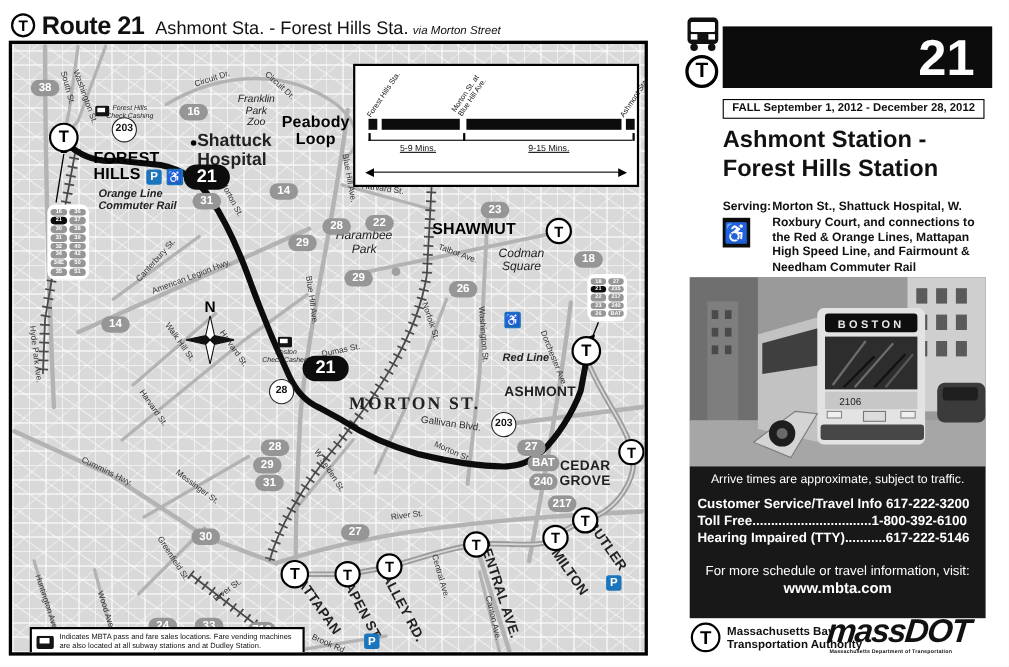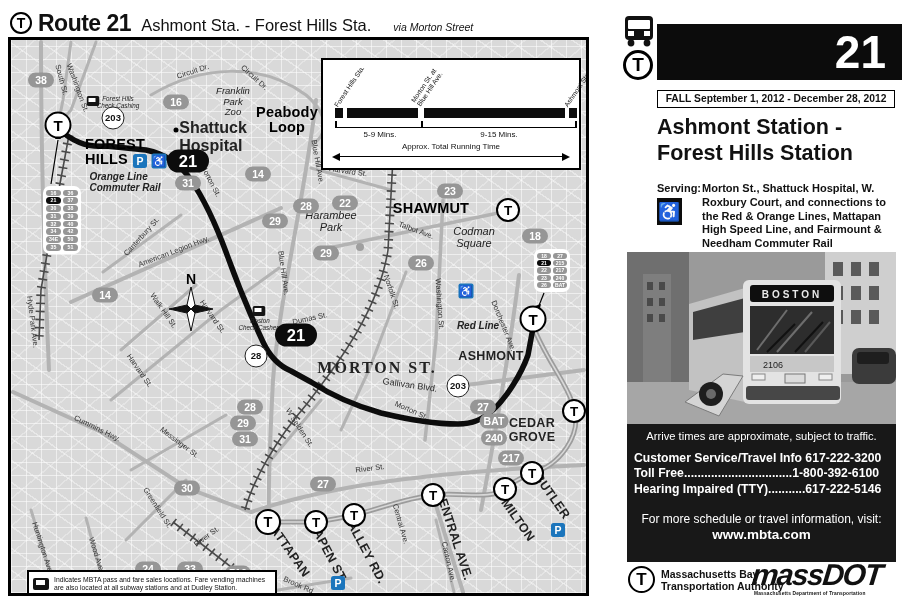--- a/index.html
+++ b/index.html
@@ -6,21 +6,21 @@
   .page{position:relative;width:917px;height:606px;background:#fff;overflow:hidden;
         font-family:"Liberation Sans",sans-serif;color:#111;}
 
   
   .titlebar{position:absolute;left:10px;top:10px;width:590px;height:26px;display:flex;align-items:baseline;}
   .tlogo{border-radius:50%;background:#fff;border:2.5px solid #000;display:flex;align-items:center;justify-content:center;
          font-weight:800;color:#000;box-sizing:border-box;}
   .tlogo-hdr{width:22px;height:22px;font-size:14px;align-self:center;margin-right:6px;}
   .rt-label{font-weight:800;font-size:23px;letter-spacing:-0.5px;}
   .rt-dest{font-size:16.5px;margin-left:10px;}
-  .rt-via{font-style:italic;font-size:10.5px;margin-left:22px;}
+  .rt-via{font-style:italic;font-size:10.5px;margin-left:4px;}
 
   
   .map{position:absolute;left:8px;top:37px;width:581px;height:559px;border:3px solid #000;
        box-sizing:border-box;background:#d9d9d9;overflow:hidden;}
   .map .grid{position:absolute;inset:0;
     background-image:
       repeating-linear-gradient(0deg, rgba(255,255,255,.55) 0 1.5px, transparent 1.5px 13px),
       repeating-linear-gradient(90deg, rgba(255,255,255,.55) 0 1.5px, transparent 1.5px 15px),
       repeating-linear-gradient(35deg, rgba(255,255,255,.40) 0 1.5px, transparent 1.5px 18px),
       repeating-linear-gradient(-40deg, rgba(255,255,255,.30) 0 1.5px, transparent 1.5px 21px);}
@@ -70,21 +70,21 @@
 
   
   .inset{position:absolute;left:310px;top:18px;width:260px;height:112px;background:#fff;border:2px solid #000;
          box-sizing:border-box;z-index:7;}
   .ins-anchor{position:absolute;top:48px;width:0;height:0;}
   .ins-lab{position:absolute;left:0;bottom:0;transform:rotate(-56deg);transform-origin:0 100%;
            font-size:6.8px;line-height:7.4px;white-space:pre;color:#111;}
   .ins-bar{position:absolute;top:48px;height:10px;background:#0c0c0c;}
   .ins-bracket{position:absolute;top:67px;left:12px;width:240px;border-top:1.5px solid #000;}
   .ins-tick{position:absolute;top:61px;width:1.5px;height:7px;background:#000;}
-  .ins-seg{position:absolute;top:70px;text-align:center;font-size:8px;color:#111;}
+  .ins-seg{position:absolute;top:70px;text-align:center;font-size:8px;color:#111;text-decoration:underline;}
   .ins-arrow{position:absolute;top:96px;left:16px;width:226px;border-top:1.5px solid #000;}
   .ins-ah{position:absolute;top:92.5px;width:0;height:0;border:4.5px solid transparent;}
   .ins-ah-l{left:9px;border-right:8px solid #000;border-left:none;}
   .ins-ah-r{right:9px;border-left:8px solid #000;border-right:none;}
   .ins-tot1{position:absolute;top:82px;left:0;width:100%;text-align:center;font-size:8px;}
   .ins-tot2{position:absolute;top:92px;left:0;width:100%;text-align:center;font-size:8px;}
   .ins-tot2 span{background:#fff;padding:0 5px;}
 
   
   .busicon{position:absolute;left:621px;top:14px;width:36px;height:34px;}
@@ -377,21 +377,20 @@
       <div class="ins-bar" style="left:246px;width:8px"></div>
       <div class="ins-bracket"></div>
       <div class="ins-tick" style="left:12px"></div>
       <div class="ins-tick" style="left:98px"></div>
       <div class="ins-tick" style="left:252px"></div>
       <div class="ins-seg" style="left:16px;width:82px">5-9 Mins.</div>
       <div class="ins-seg" style="left:100px;width:152px">9-15 Mins.</div>
       <div class="ins-arrow"></div>
       <div class="ins-ah ins-ah-l"></div>
       <div class="ins-ah ins-ah-r"></div>
-      <div class="ins-tot1">Approx. Total Running Time</div>
     </div>
 
     <div class="legendbox">
       <div class="fm"></div>
       <div class="txt">Indicates MBTA pass and fare sales locations. Fare vending machines are also located at all subway stations and at Dudley Station.</div>
     </div>
   </div>
 
   <svg class="busicon" viewBox="0 0 36 34">
     <rect x="4" y="2" width="28" height="24" rx="4" fill="#111"></rect>

